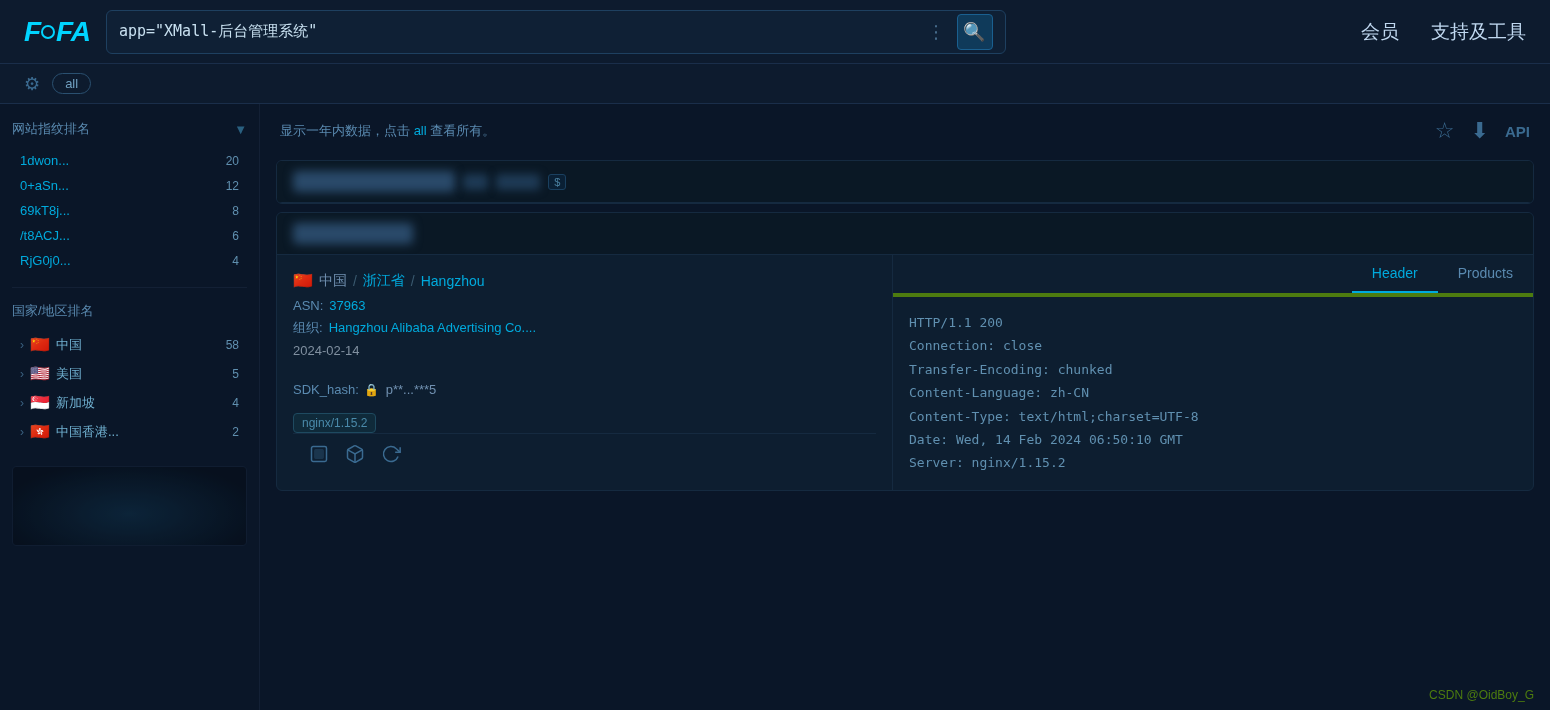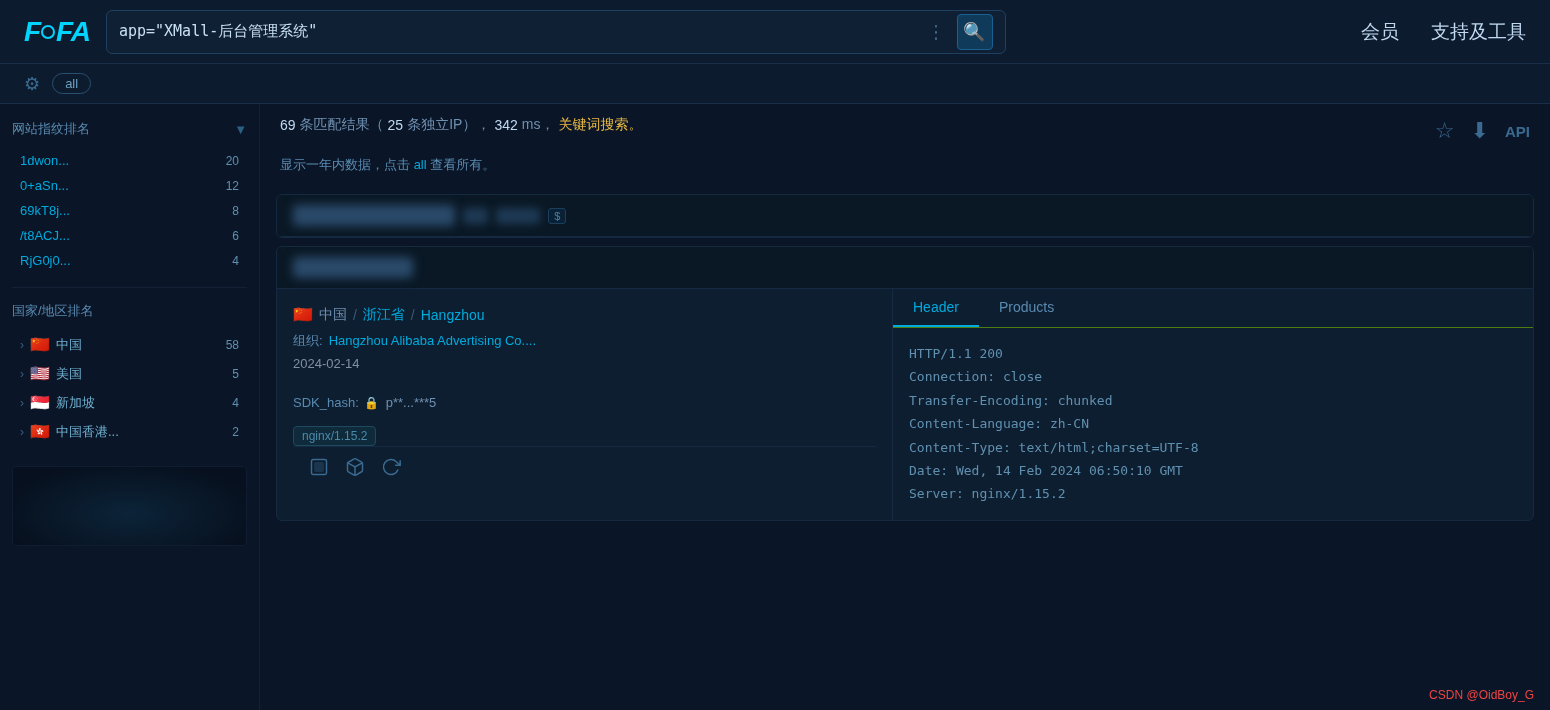--- a/index.html
+++ b/index.html
@@ -327,22 +327,23 @@
     }
 
     .result-right {
       width: 640px;
       padding: 0;
     }
 
     
     .tabs {
       display: flex;
-      border-bottom: 1px solid #4d7c0f;
+      border-bottom: 4px solid #4d7c0f;
       background: #0d1e30;
+      justify-content: flex-end;
     }
     .tab {
       padding: 10px 20px;
       cursor: pointer;
       font-size: 14px;
       color: #5a8ab0;
       border-bottom: 2px solid transparent;
     }
     .tab.active {
       color: #00aadd;
@@ -370,21 +371,21 @@
       font-size: 18px;
       cursor: pointer;
       display: flex;
       align-items: center;
     }
 
     .footer-credit {
       position: absolute;
       bottom: 8px;
       right: 16px;
-      color: #ef4444;
+      color: #4d7c0f;
       font-size: 12px;
     }
 
     .toolbar-filter {
       color: #3a6a90;
       font-size: 18px;
       cursor: pointer;
     }
 
     .relative-wrapper {
@@ -481,29 +482,20 @@
         <span class="country-flag">🇭🇰</span>
         <span>中国香港...</span>
         <span class="country-count">2</span>
       </div>
 
       <div style="margin-top:20px;height:80px;background:radial-gradient(ellipse at 50% 60%, #0d2a40 0%, #060e1a 80%);border-radius:4px;opacity:0.7;border:1px solid #132035;"></div>
     </div>
 
     <div class="content">
 
-      <div class="results-bar">
-        <span class="results-count">69</span>
-        <span> 条匹配结果（</span>
-        <span class="results-ip">25</span>
-        <span> 条独立IP），</span>
-        <span class="results-ms">342</span>
-        <span> ms，</span>
-        <a class="keyword-link">关键词搜索。</a>
-      </div>
       <div class="results-note">
         <span>显示一年内数据，点击</span>
         <a class="all-link">all</a>
         <span>查看所有。</span>
       </div>
 
       <div style="position:absolute;right:20px;top:118px;display:flex;gap:16px;align-items:center;">
         <span class="ct-icon" style="font-size:22px;color:#3a6a90;">☆</span>
         <span class="ct-icon" style="font-size:22px;color:#3a6a90;">⬇</span>
         <span class="ct-api" style="color:#3a6a90;font-size:15px;font-weight:bold;">API</span>
@@ -528,20 +520,24 @@
 
             <div class="location-row">
               <span class="location-flag">🇨🇳</span>
               <span style="color:#7090b0;">中国</span>
               <span class="location-sep">/</span>
               <a class="location-link">浙江省</a>
               <span class="location-sep">/</span>
               <a class="location-link">Hangzhou</a>
             </div>
 
+            <div class="info-row">
+              <span class="info-label">ASN:</span>
+              <a class="info-value">37963</a>
+            </div>
 
             <div class="info-row">
               <span class="info-label">组织:</span>
               <a class="info-value">Hangzhou Alibaba Advertising Co....</a>
             </div>
 
             <div class="info-date">2024-02-14</div>
 
             <div class="info-row">
               <span class="info-label">SDK_hash:</span>

